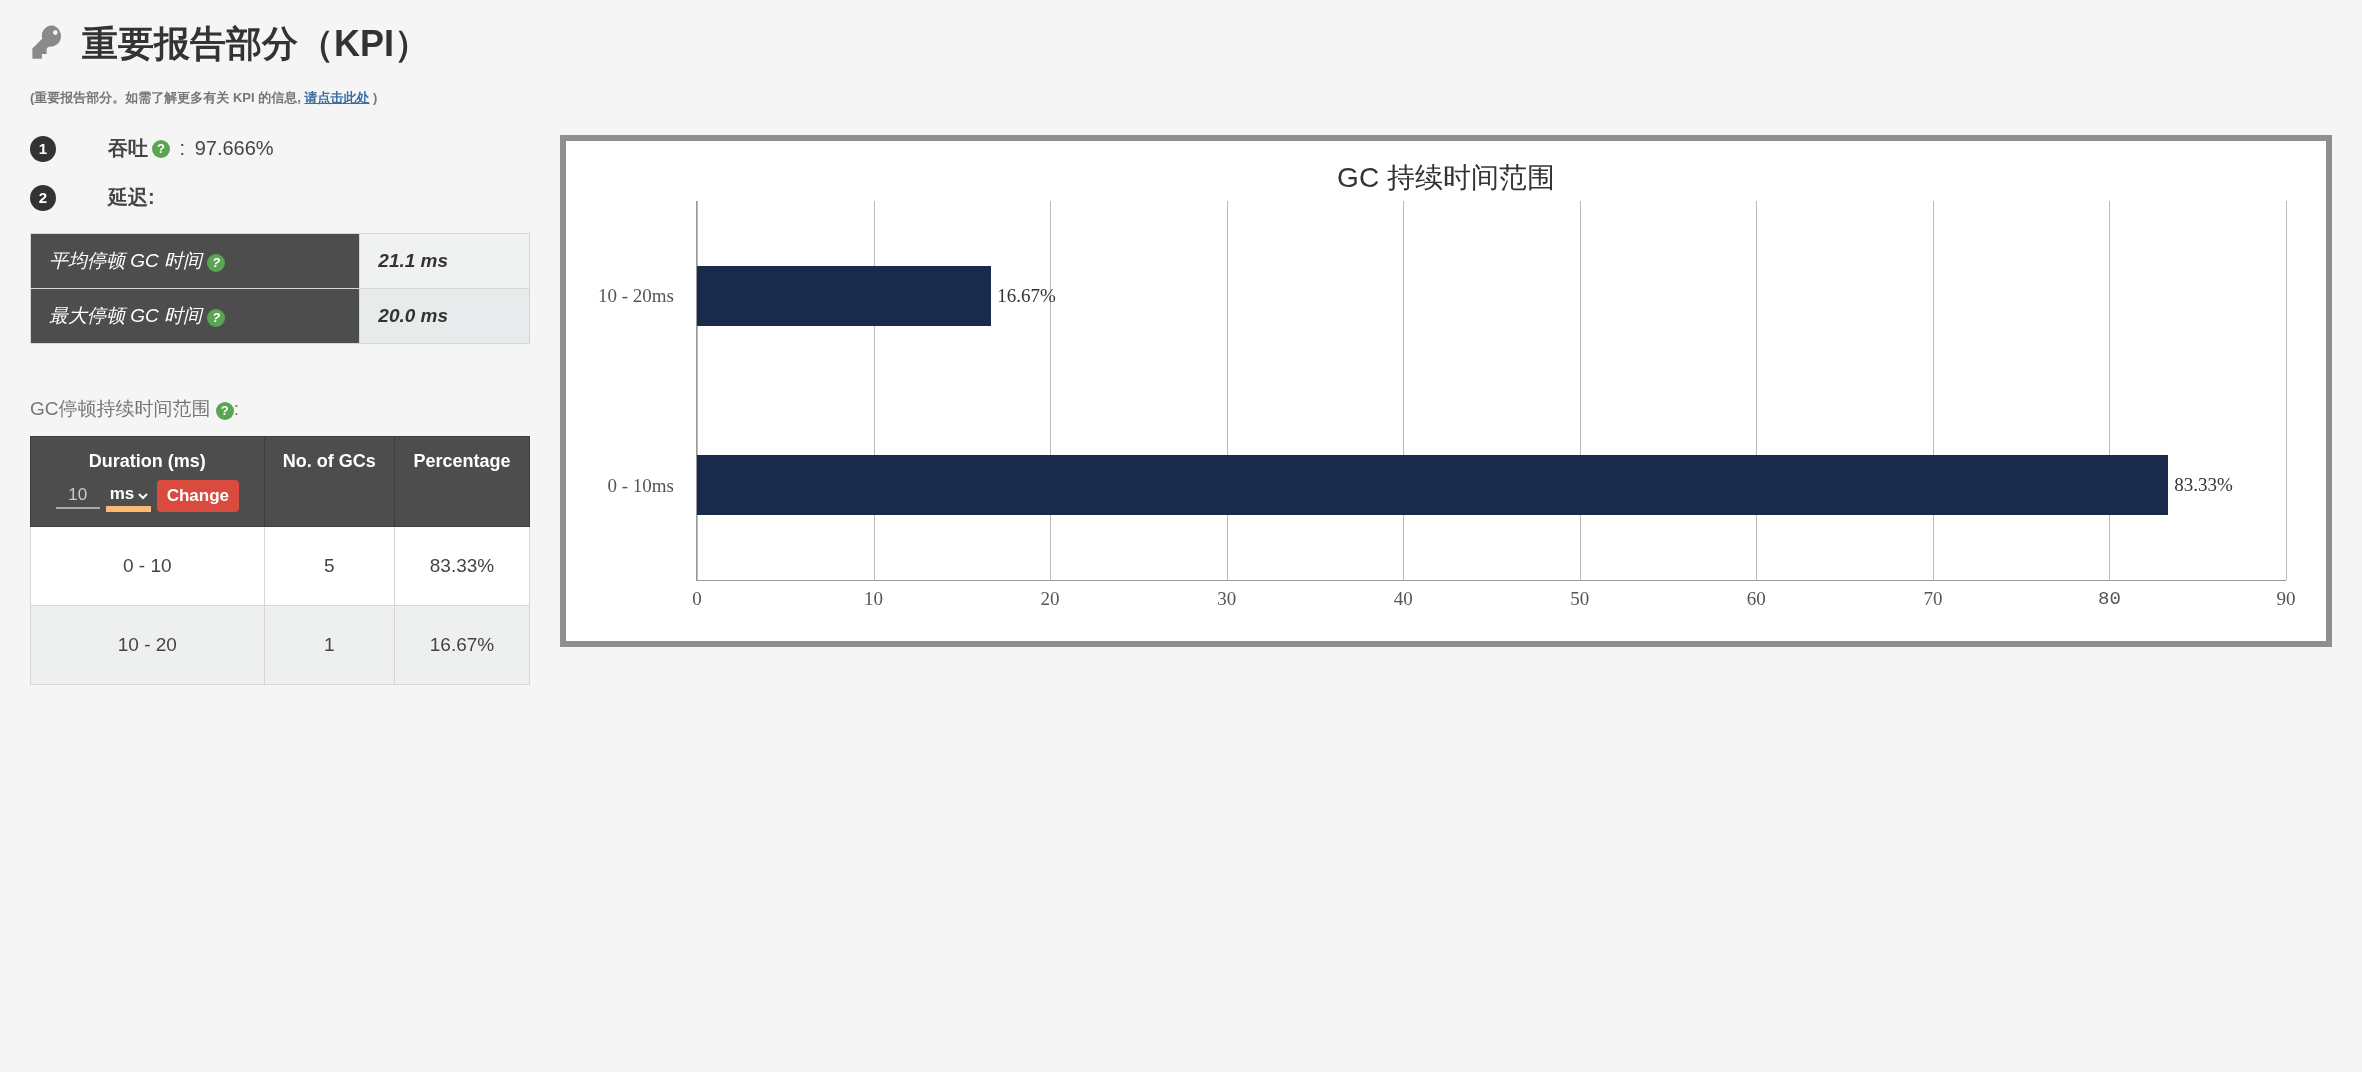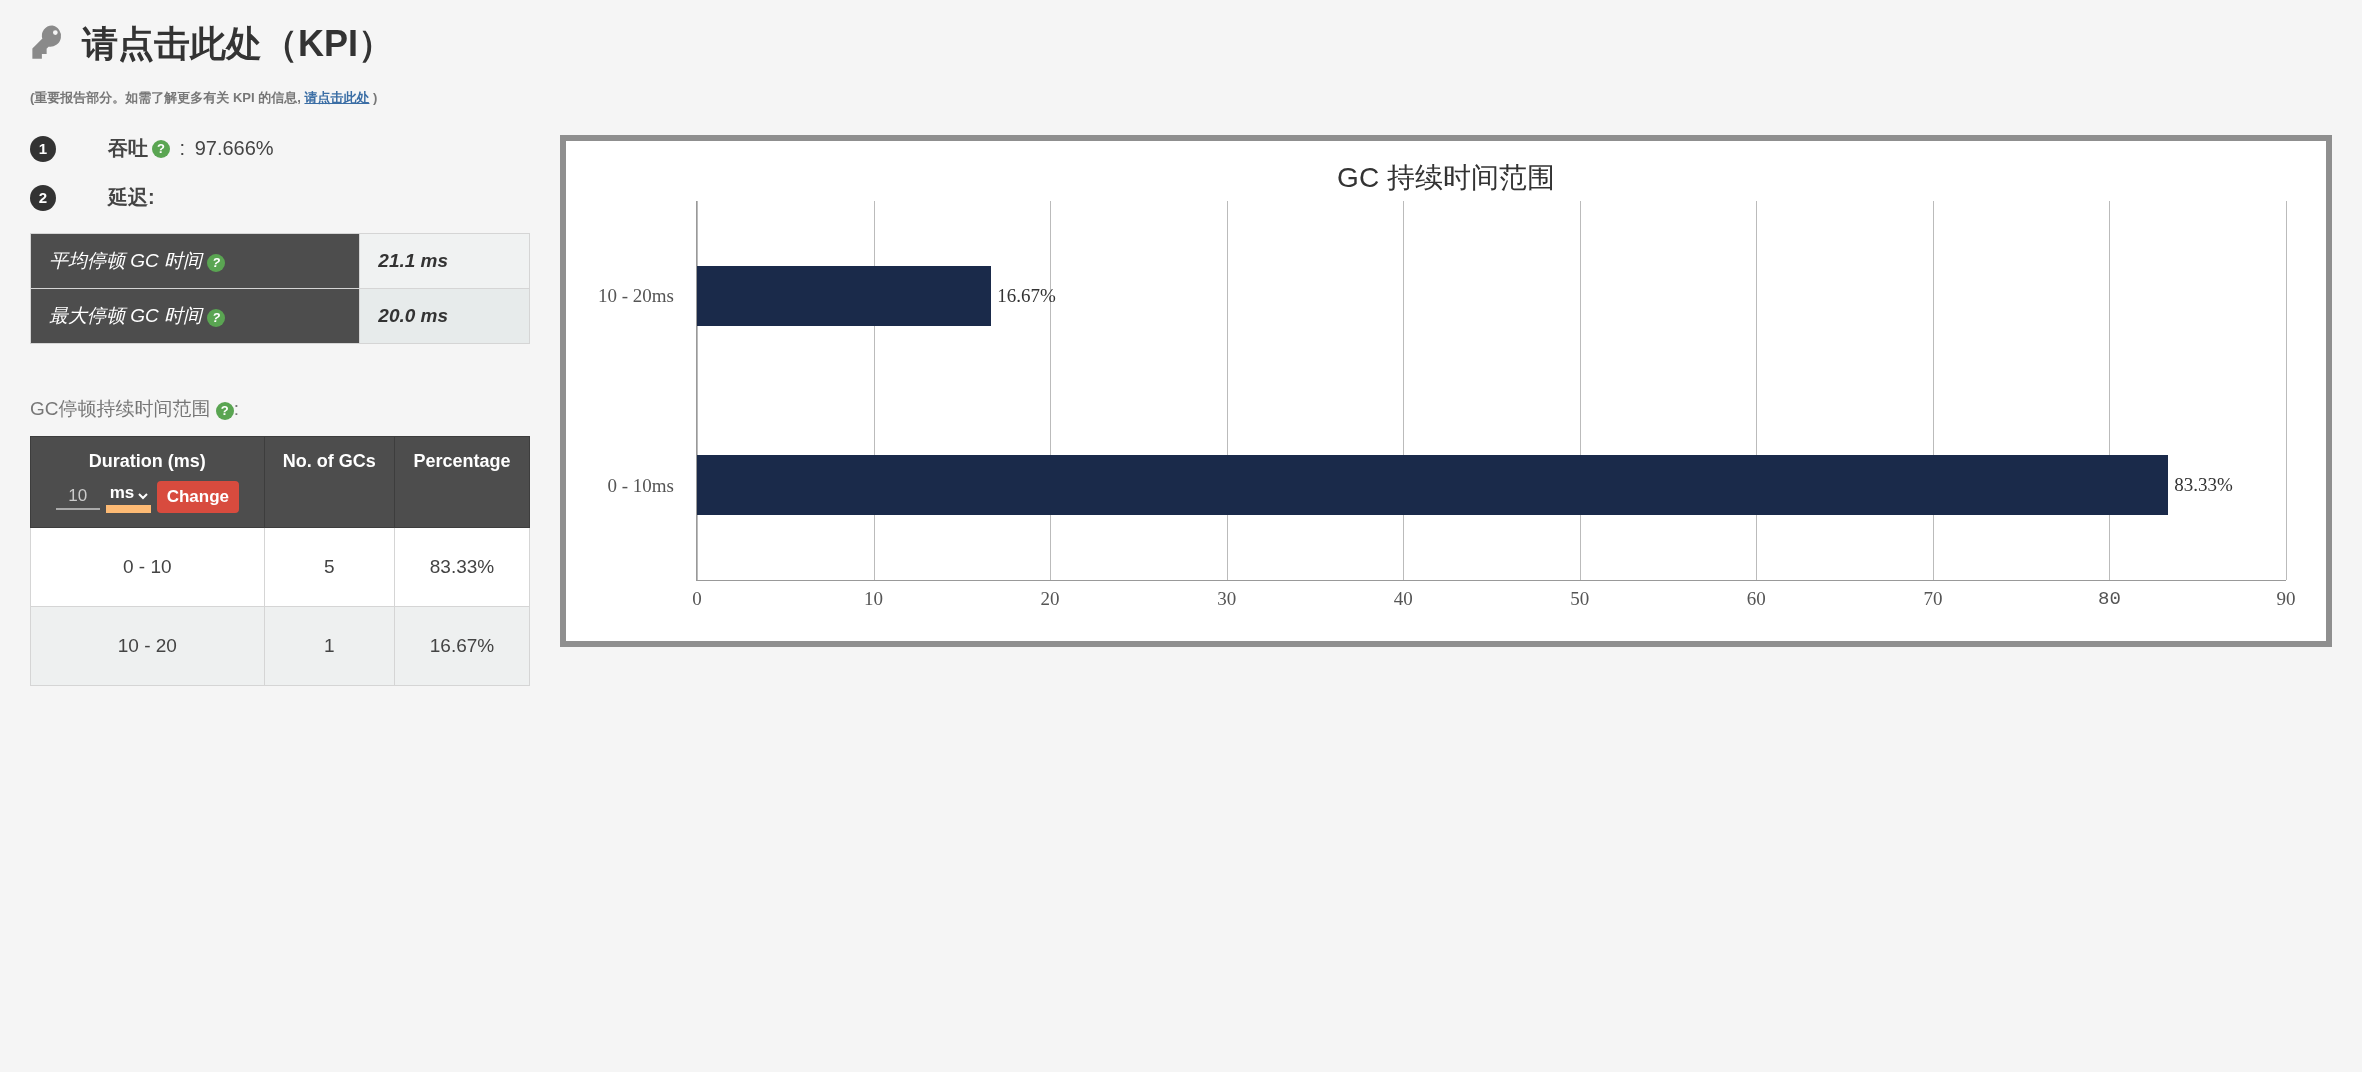--- a/index.html
+++ b/index.html
@@ -56,21 +56,21 @@
     background:#4d4d4d; color:#fff; font-weight:700; padding:14px 10px;
     border:1px solid #3d3d3d; vertical-align:top; text-align:center; font-size:18px;
   }
   table.dur-table th.first { text-align:center; }
   .dur-controls { margin-top:8px; display:flex; gap:6px; justify-content:center; align-items:center;}
   .dur-controls input {
     width:44px; background:transparent; border:none; border-bottom:2px solid #aaa;
     color:#ccc; font-size:17px; text-align:center; padding:2px 0;
   }
   .dur-controls select {
-    background:transparent; border:none; border-bottom:8px solid #fdba74;
+    background:transparent; border:none; border-bottom:6px solid #fdba74;
     color:#fff; font-size:17px; font-weight:600; padding:2px 0;
   }
   .dur-controls button.change {
     background:#d84b3e; color:#fff; border:none; border-radius:4px;
     padding:6px 10px; font-size:17px; font-weight:600; cursor:pointer;
   }
   table.dur-table td {
     padding:28px 10px; border:1px solid #d5d5d5; text-align:center; font-size:19px; color:#444;
   }
   table.dur-table tr.data:nth-child(odd) td { background:#fff; }
@@ -110,21 +110,21 @@
 </style>
 </head>
 <body>
 
 <div class="header">
   <span class="key-icon">
     <svg viewBox="0 0 24 24">
         <path d="M14 2a6 6 0 0 0-5.65 8L2 16.35V22h5v-3h3v-3l1.65-1.65A6 6 0 1 0 14 2zm2 6a2 2 0 1 1 2-2 2 2 0 0 1-2 2z"></path>
       </svg>
   </span>
-  <h1 class="page-title">请点击此处（KPI）</h1>
+  <h1 class="page-title">重要报告部分（KPI）</h1>
 </div>
 
 <p class="subtitle">
   <span>(重要报告部分。如需了解更多有关 KPI 的信息, </span>
   <a>请点击此处</a>
   <span>)</span>
 </p>
 
 <div class="layout">
   <div class="left-col">

